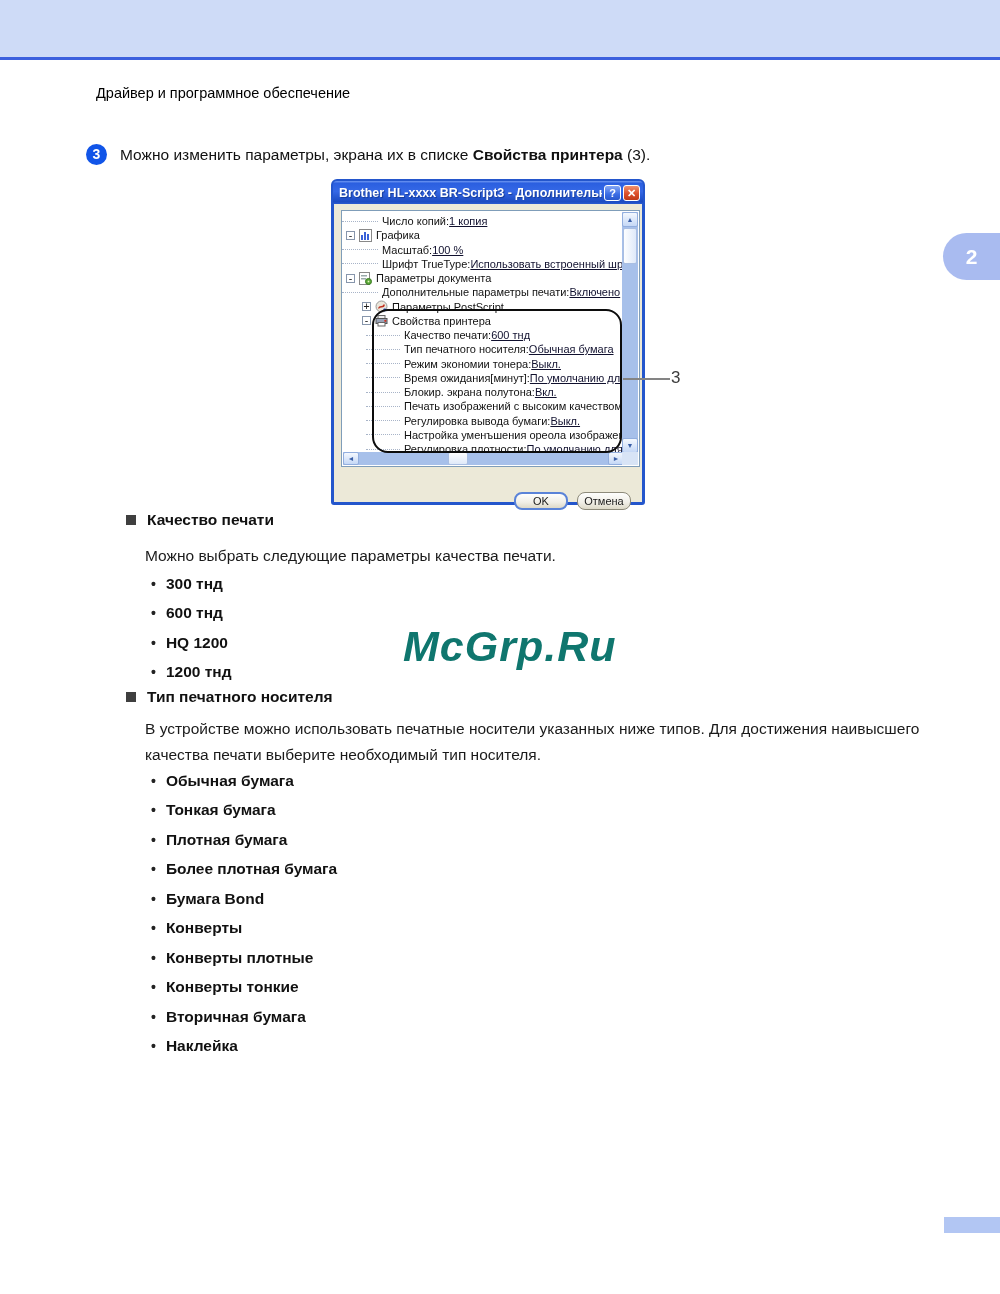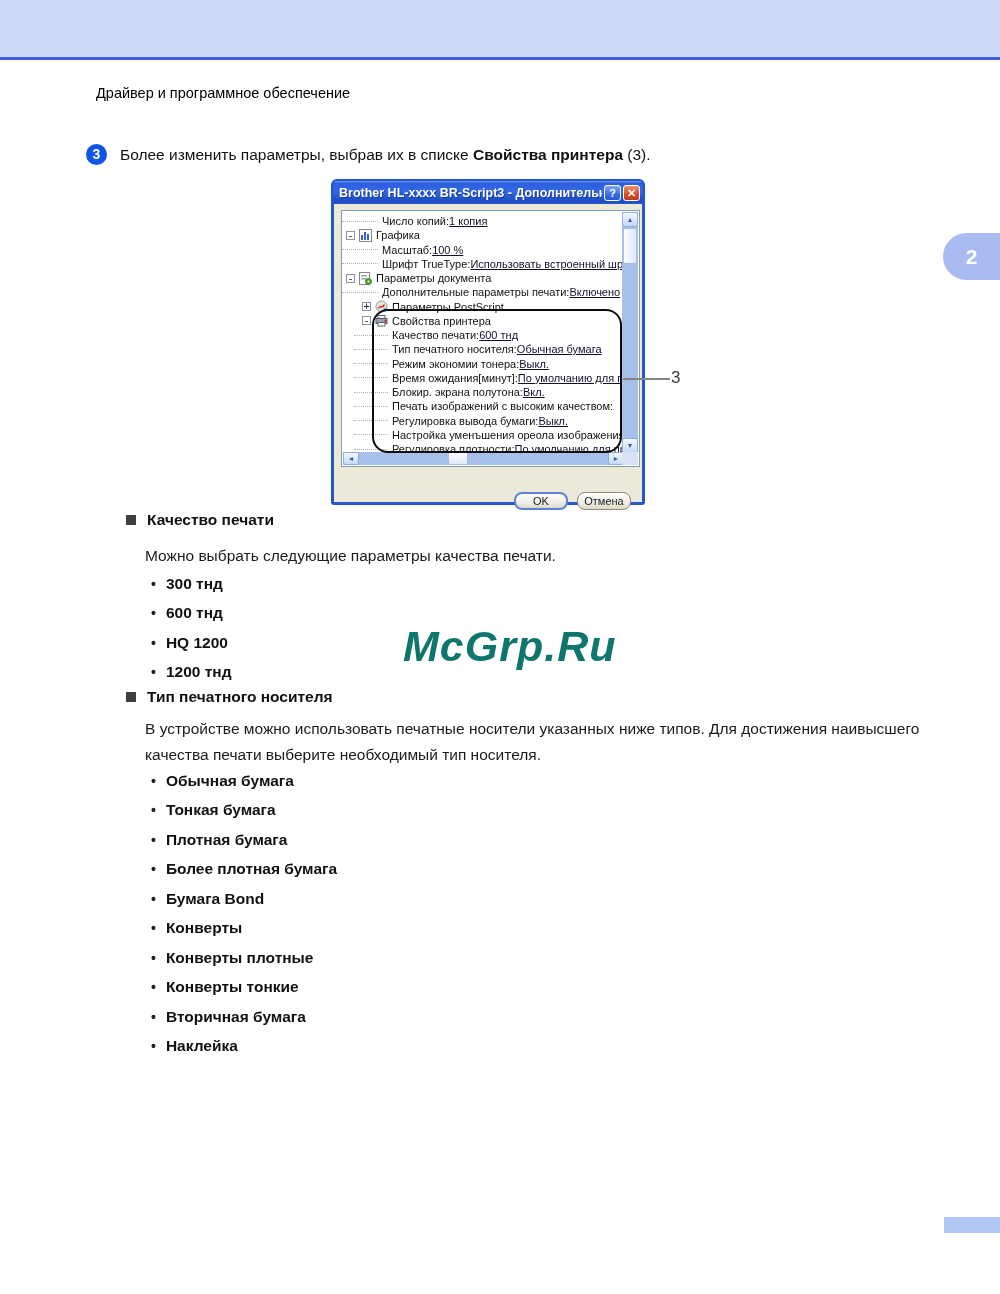--- a/index.html
+++ b/index.html
@@ -28,21 +28,21 @@
   .xp-btn { width:17px; height:16px; border:1px solid #fff; border-radius:3px; margin-left:2px; color:#fff; font-size:11px; font-weight:bold; line-height:14px; text-align:center; text-shadow:none; }
   .xp-btn-help { background:linear-gradient(180deg,#86a7f4,#3a6ce4 60%,#2a58cc); }
   .xp-btn-close { background:linear-gradient(180deg,#f0926f,#dd4f2b 55%,#c03a18); }
 
   .tree-panel { position:absolute; left:7px; top:28px; width:299px; height:257px; background:#fff; border:1px solid #7f9db9; overflow:hidden; }
   .trow { height:14.25px; display:flex; align-items:center; white-space:nowrap; overflow:hidden; font-size:11px; color:#111; width:283px; }
   .trows { position:absolute; left:0; top:3px; width:282px; }
   .trow.lv1 { padding-left:4px; }
   .trow.lv2x { padding-left:20px; }
   .trow.lv2 { padding-left:0; }
-  .trow.lv3 { padding-left:12px; }
+  .trow.lv3 { padding-left:24px; }
   .conn { width:36px; height:0; border-top:1px dotted #a8b4c8; margin-right:4px; flex:none; }
   .trow.lv3 .conn { width:34px; }
   .exp { width:9px; height:9px; border:1px solid #8796ac; background:#fff; font-size:10px; line-height:7px; text-align:center; color:#222; flex:none; margin-right:4px; font-family:"DejaVu Sans Mono", monospace; }
   .ticon { flex:none; margin-right:4px; display:inline-flex; }
   .tlabel { flex:none; }
   .tvalue { flex:none; text-decoration:underline; color:#10102e; }
 
   
   .vscroll { position:absolute; right:1px; top:1px; width:16px; height:241px; background:#a7c0ea; }
   .vs-up,.vs-down { position:absolute; left:0; width:16px; height:15px; background:linear-gradient(180deg,#f4f8fe,#c5d8f6); border:1px solid #92aede; border-radius:2px; color:#3a5fa8; font-size:7px; line-height:13px; text-align:center; }
@@ -81,21 +81,21 @@
 </style>
 </head>
 <body>
 
 <div class="top-band"></div>
 <div class="doc-header">Драйвер и программное обеспечение</div>
 <div class="chapter-tab">2</div>
 
 <div class="step">
   <span class="step-circle">3</span>
-  <span class="step-text"><span>Более изменить параметры, выбрав их в списке </span><b>Свойства принтера</b><span> (3).</span></span>
+  <span class="step-text"><span>Можно изменить параметры, экрана их в списке </span><b>Свойства принтера</b><span> (3).</span></span>
 </div>
 
 <div class="xp-dialog">
   <div class="xp-title">
     <span class="xp-title-text">Brother HL-xxxx BR-Script3 - Дополнительные ...</span>
     <span class="xp-btn xp-btn-help">?</span>
     <span class="xp-btn xp-btn-close">✕</span>
   </div>
 
   <div class="tree-panel">

